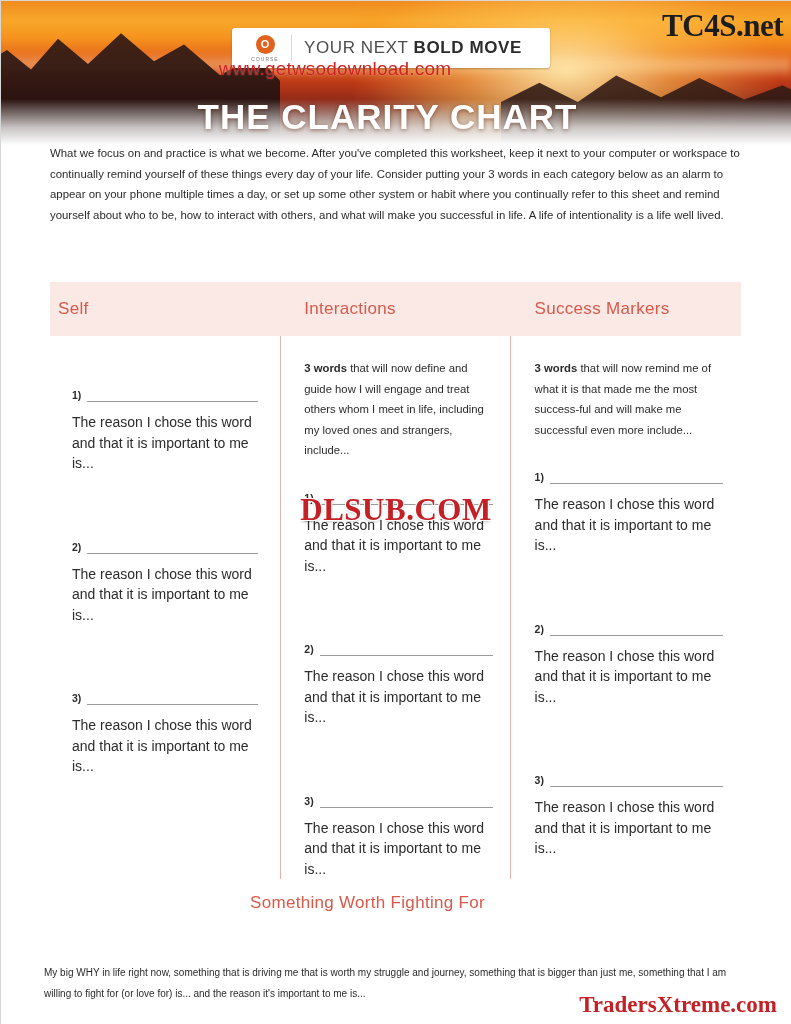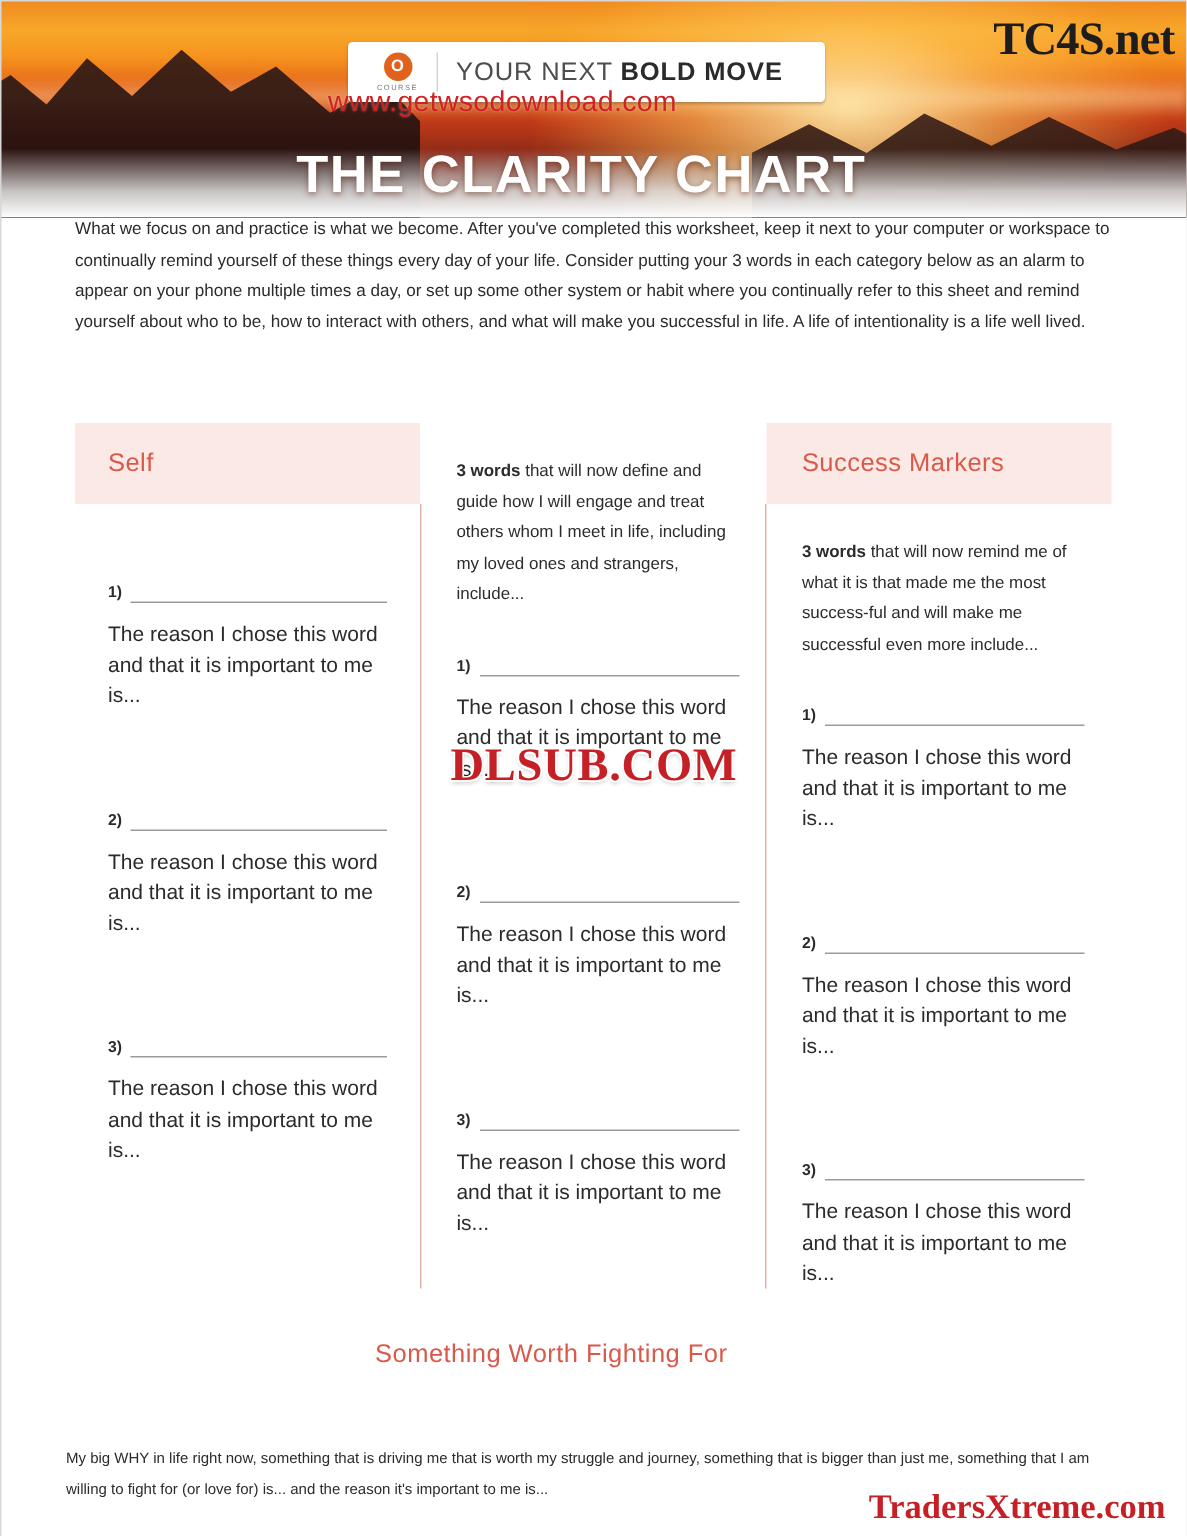--- a/index.html
+++ b/index.html
@@ -179,21 +179,21 @@
   .col {
     width: 230.3px;
     position: relative;
     box-sizing: border-box;
   }
   .col-head {
     height: 54px;
     background: #fbe9e6;
     display: flex;
     align-items: center;
-    padding-left: 22px;
+    padding-left: 8px;
     box-sizing: border-box;
   }
   .col:nth-child(2) .col-head,
   .col:nth-child(3) .col-head {
     padding-left: 24px;
   }
   .col-head-text {
     font-size: 17px;
     color: #d9594a;
     letter-spacing: 0.3px;
@@ -361,20 +361,23 @@
         <div class="entry-num-row">
           <span class="entry-num">3)</span>
           <span class="entry-line"></span>
         </div>
         <div class="entry-reason">The reason I chose this word and that it is important to me is...</div>
       </div>
     </div>
   </div>
 
   <div class="col">
+    <div class="col-head">
+      <span class="col-head-text">Interactions</span>
+    </div>
     <div class="col-body">
       <div class="prompt"><b>3 words</b><span> that will now define and guide how I will engage and treat others whom I meet in life, including my loved ones and strangers, include...</span></div>
 
       <div class="entry e1">
         <div class="entry-num-row">
           <span class="entry-num">1)</span>
           <span class="entry-line"></span>
         </div>
         <div class="entry-reason">The reason I chose this word and that it is important to me is...</div>
       </div>

